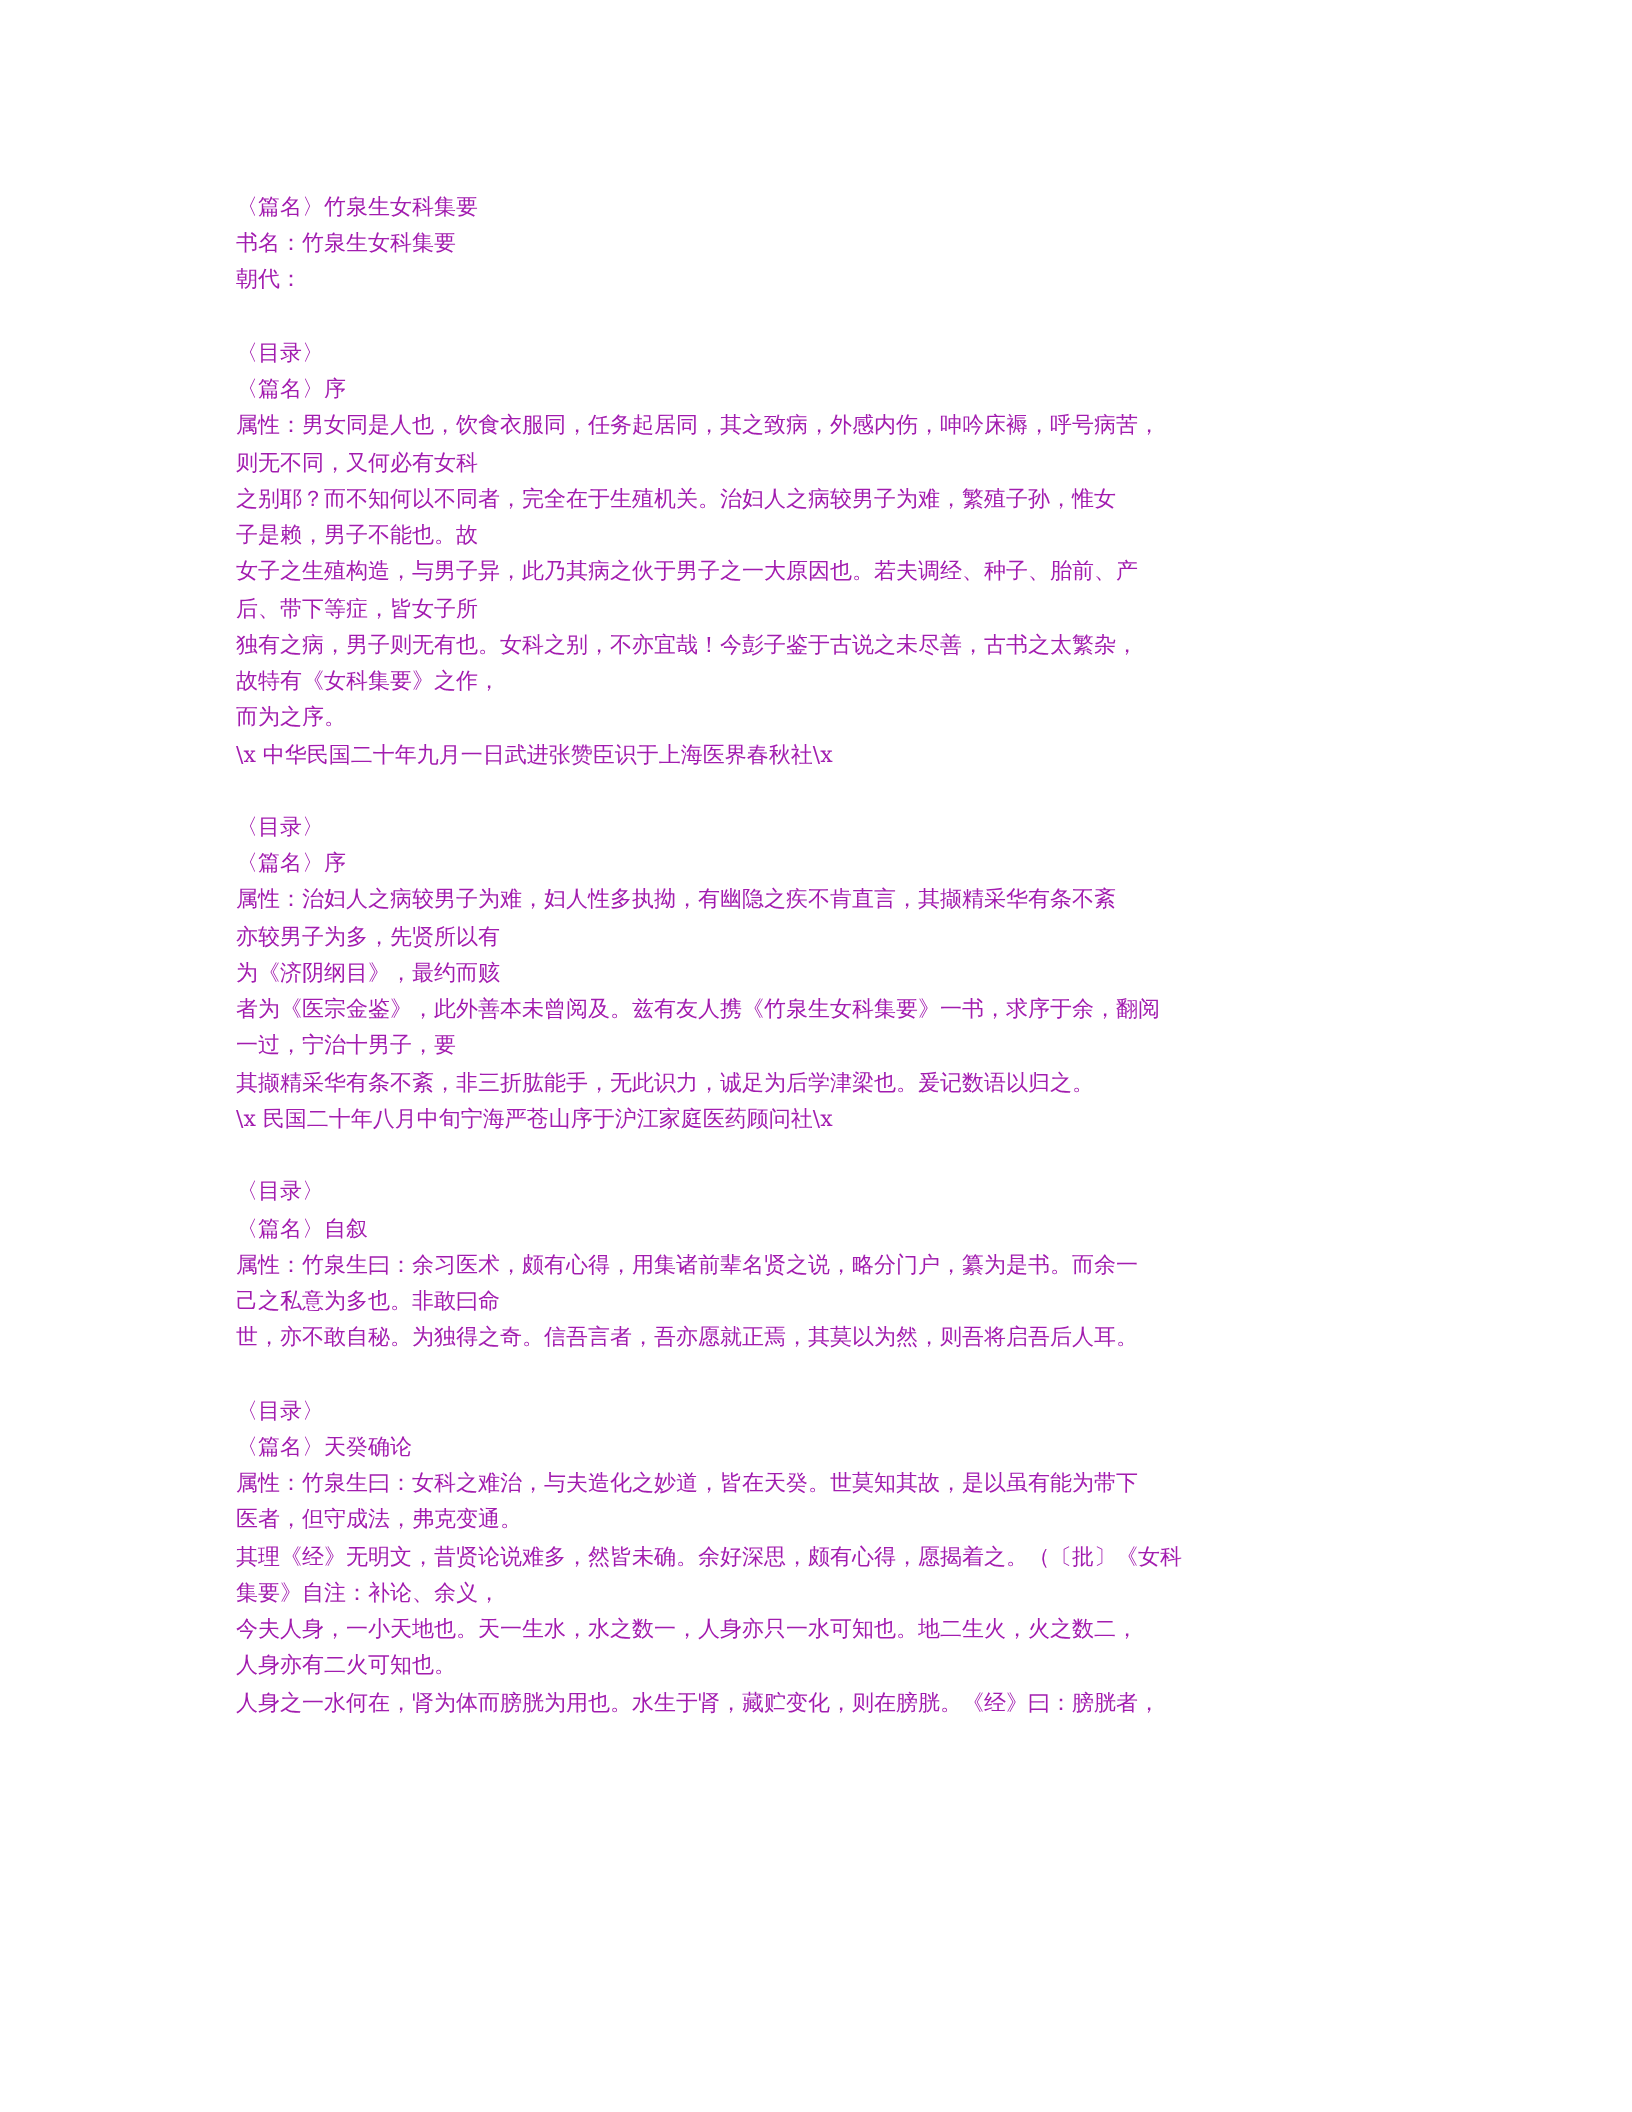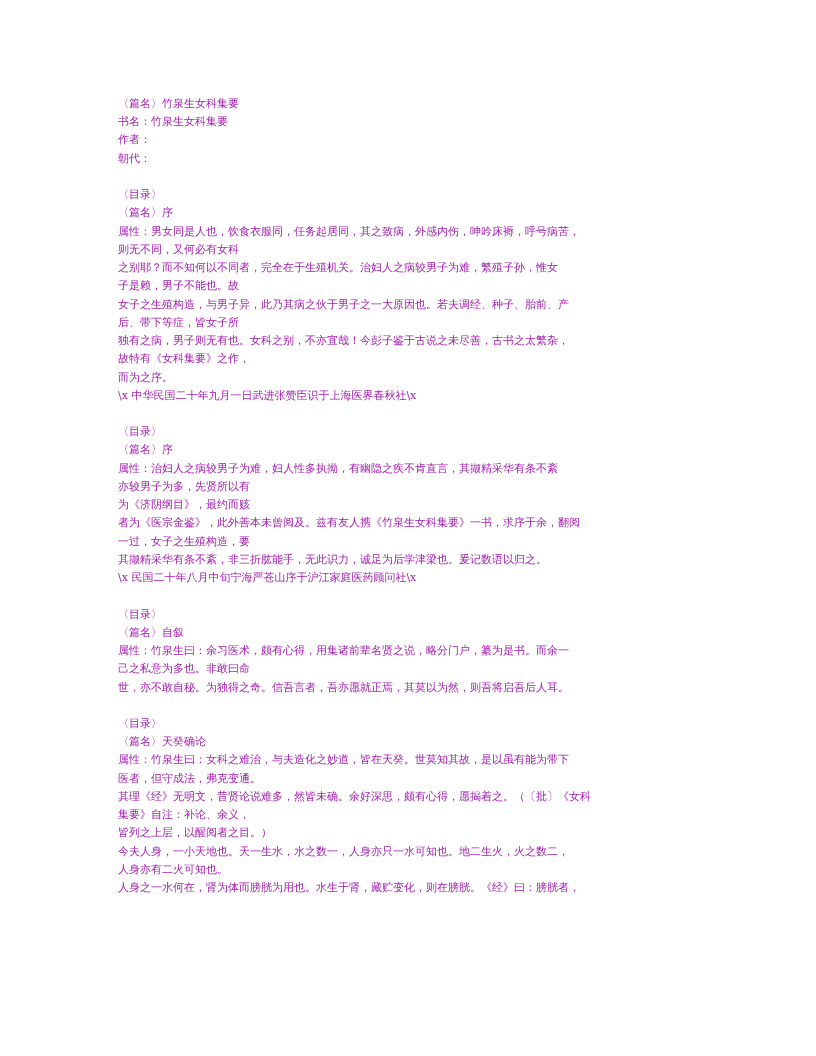--- a/index.html
+++ b/index.html
@@ -16,21 +16,20 @@
   }
   .line { white-space: pre; height: 18.24px; overflow: visible; }
   .blank { height: 18.24px; }
 </style>
 </head>
 <body>
 
 <div class="page">
   <div class="line">〈篇名〉竹泉生女科集要</div>
   <div class="line">书名：竹泉生女科集要</div>
-  <div class="line">作者：</div>
   <div class="line">朝代：</div>
   <div class="blank"></div>
 
   <div class="line">〈目录〉</div>
   <div class="line">〈篇名〉序</div>
   <div class="line">属性：男女同是人也，饮食衣服同，任务起居同，其之致病，外感内伤，呻吟床褥，呼号病苦，</div>
   <div class="line">则无不同，又何必有女科</div>
   <div class="line">之别耶？而不知何以不同者，完全在于生殖机关。治妇人之病较男子为难，繁殖子孙，惟女</div>
   <div class="line">子是赖，男子不能也。故</div>
   <div class="line">女子之生殖构造，与男子异，此乃其病之伙于男子之一大原因也。若夫调经、种子、胎前、产</div>
@@ -40,35 +39,34 @@
   <div class="line">而为之序。</div>
   <div class="line">\x 中华民国二十年九月一日武进张赞臣识于上海医界春秋社\x</div>
   <div class="blank"></div>
 
   <div class="line">〈目录〉</div>
   <div class="line">〈篇名〉序</div>
   <div class="line">属性：治妇人之病较男子为难，妇人性多执拗，有幽隐之疾不肯直言，其撷精采华有条不紊</div>
   <div class="line">亦较男子为多，先贤所以有</div>
   <div class="line">为《济阴纲目》，最约而赅</div>
   <div class="line">者为《医宗金鉴》，此外善本未曾阅及。兹有友人携《竹泉生女科集要》一书，求序于余，翻阅</div>
-  <div class="line">一过，女子之生殖构造，要</div>
+  <div class="line">一过，宁治十男子，要</div>
   <div class="line">其撷精采华有条不紊，非三折肱能手，无此识力，诚足为后学津梁也。爰记数语以归之。</div>
   <div class="line">\x 民国二十年八月中旬宁海严苍山序于沪江家庭医药顾问社\x</div>
   <div class="blank"></div>
 
   <div class="line">〈目录〉</div>
   <div class="line">〈篇名〉自叙</div>
   <div class="line">属性：竹泉生曰：余习医术，颇有心得，用集诸前辈名贤之说，略分门户，纂为是书。而余一</div>
   <div class="line">己之私意为多也。非敢曰命</div>
   <div class="line">世，亦不敢自秘。为独得之奇。信吾言者，吾亦愿就正焉，其莫以为然，则吾将启吾后人耳。</div>
   <div class="blank"></div>
 
   <div class="line">〈目录〉</div>
   <div class="line">〈篇名〉天癸确论</div>
   <div class="line">属性：竹泉生曰：女科之难治，与夫造化之妙道，皆在天癸。世莫知其故，是以虽有能为带下</div>
   <div class="line">医者，但守成法，弗克变通。</div>
   <div class="line">其理《经》无明文，昔贤论说难多，然皆未确。余好深思，颇有心得，愿揭着之。（〔批〕《女科</div>
   <div class="line">集要》自注：补论、余义，</div>
-  <div class="line">皆列之上层，以醒阅者之目。）</div>
   <div class="line">今夫人身，一小天地也。天一生水，水之数一，人身亦只一水可知也。地二生火，火之数二，</div>
   <div class="line">人身亦有二火可知也。</div>
   <div class="line">人身之一水何在，肾为体而膀胱为用也。水生于肾，藏贮变化，则在膀胱。《经》曰：膀胱者，</div>
 </div>
 
 </body></html>

